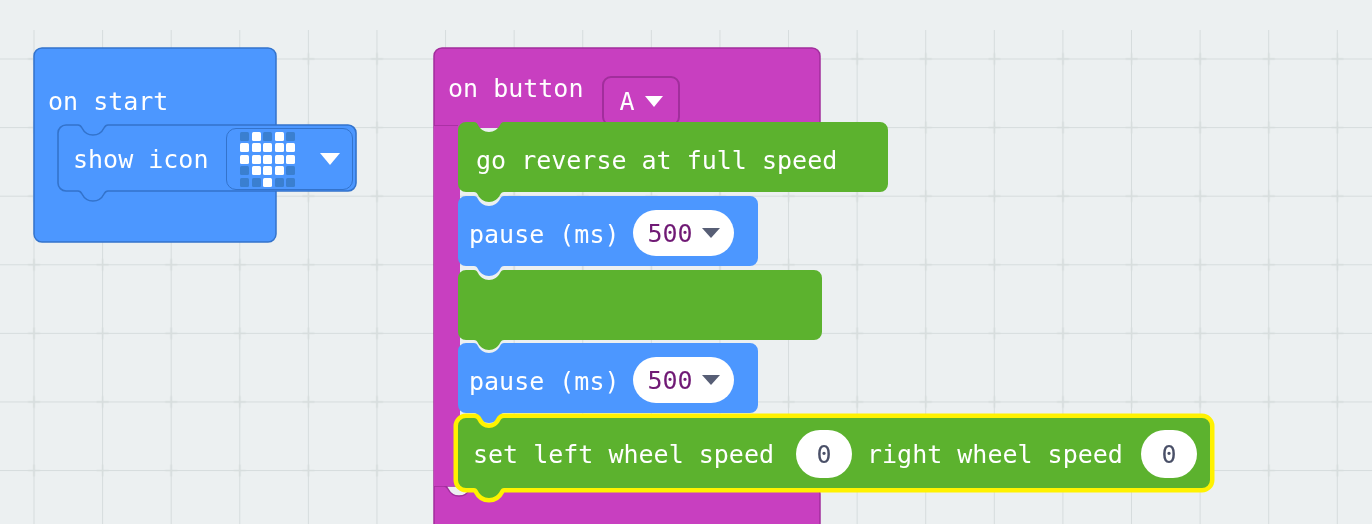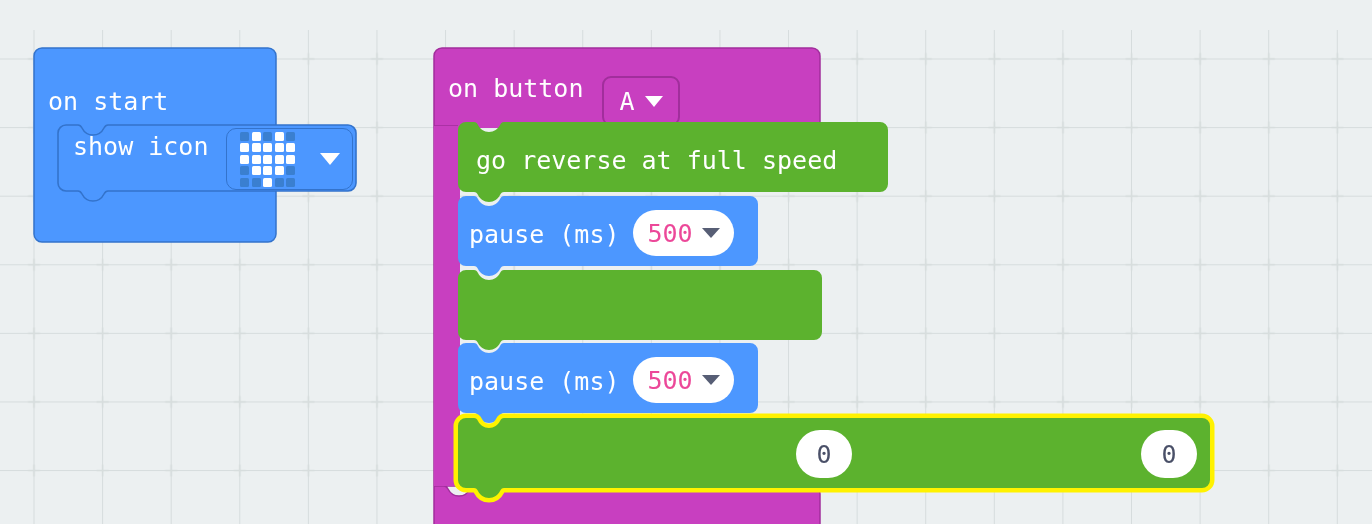--- a/index.html
+++ b/index.html
@@ -77,21 +77,21 @@
   }
 
   
   .field-pill {
     position: absolute;
     background: #ffffff;
     border-radius: 999px;
     display: flex;
     align-items: center;
     justify-content: center;
-    color: #ec4899;
+    color: #701a75;
     font-size: 25px;
     font-family: "DejaVu Sans Mono", "Liberation Mono", monospace;
     box-sizing: border-box;
   }
   .field-pill .caret {
     width: 0; height: 0;
     border-left: 9px solid transparent;
     border-right: 9px solid transparent;
     border-top: 10px solid #575e75;
     margin-left: 9px;
@@ -203,21 +203,21 @@
                A8,8 0 0 1 292,68
                L52,68
                c-2,0 -3,1 -4,3
                c-2,4 -6,7 -11,7
                c-5,0 -9,-3 -11,-7
                c-1,-2 -2,-3 -4,-3
                L10,68
                A8,8 0 0 1 2,60
                Z" fill="#4c97ff" stroke="#3373cc" stroke-width="1.6"></path>
     </svg>
-    <span class="block-label" style="left:17px; top:9px;">show icon</span>
+    <span class="block-label" style="left:17px; top:22px;">show icon</span>
 
     <div class="led-field" style="left:170px; top:5px; width:127px; height:62px;
                 background:#4c97ff; border:1.6px solid #3373cc;">
       <div class="led-grid" id="led-grid">
           <div class="led off"></div>
           <div class="led on"></div>
           <div class="led off"></div>
           <div class="led on"></div>
           <div class="led off"></div>
           <div class="led on"></div>
@@ -428,21 +428,23 @@
                A8,8 0 0 1 749,75
                L51,75
                c-2,0 -3,1 -4,3
                c-2,4 -6,7 -11,7
                c-5,0 -9,-3 -11,-7
                c-1,-2 -2,-3 -4,-3
                L13,75
                A8,8 0 0 1 5,67
                Z" fill="#5cb22e"></path>
     </svg>
+    <span class="block-label" style="left:20px; top:27px;">set left wheel speed</span>
     <div class="field-round" style="left:343px; top:17px; width:56px; height:48px;">
       <span>0</span>
     </div>
+    <span class="block-label" style="left:414px; top:27px;">right wheel speed</span>
     <div class="field-round" style="left:688px; top:17px; width:56px; height:48px;">
       <span>0</span>
     </div>
   </div>
 
 </div>
 
 </body></html>

